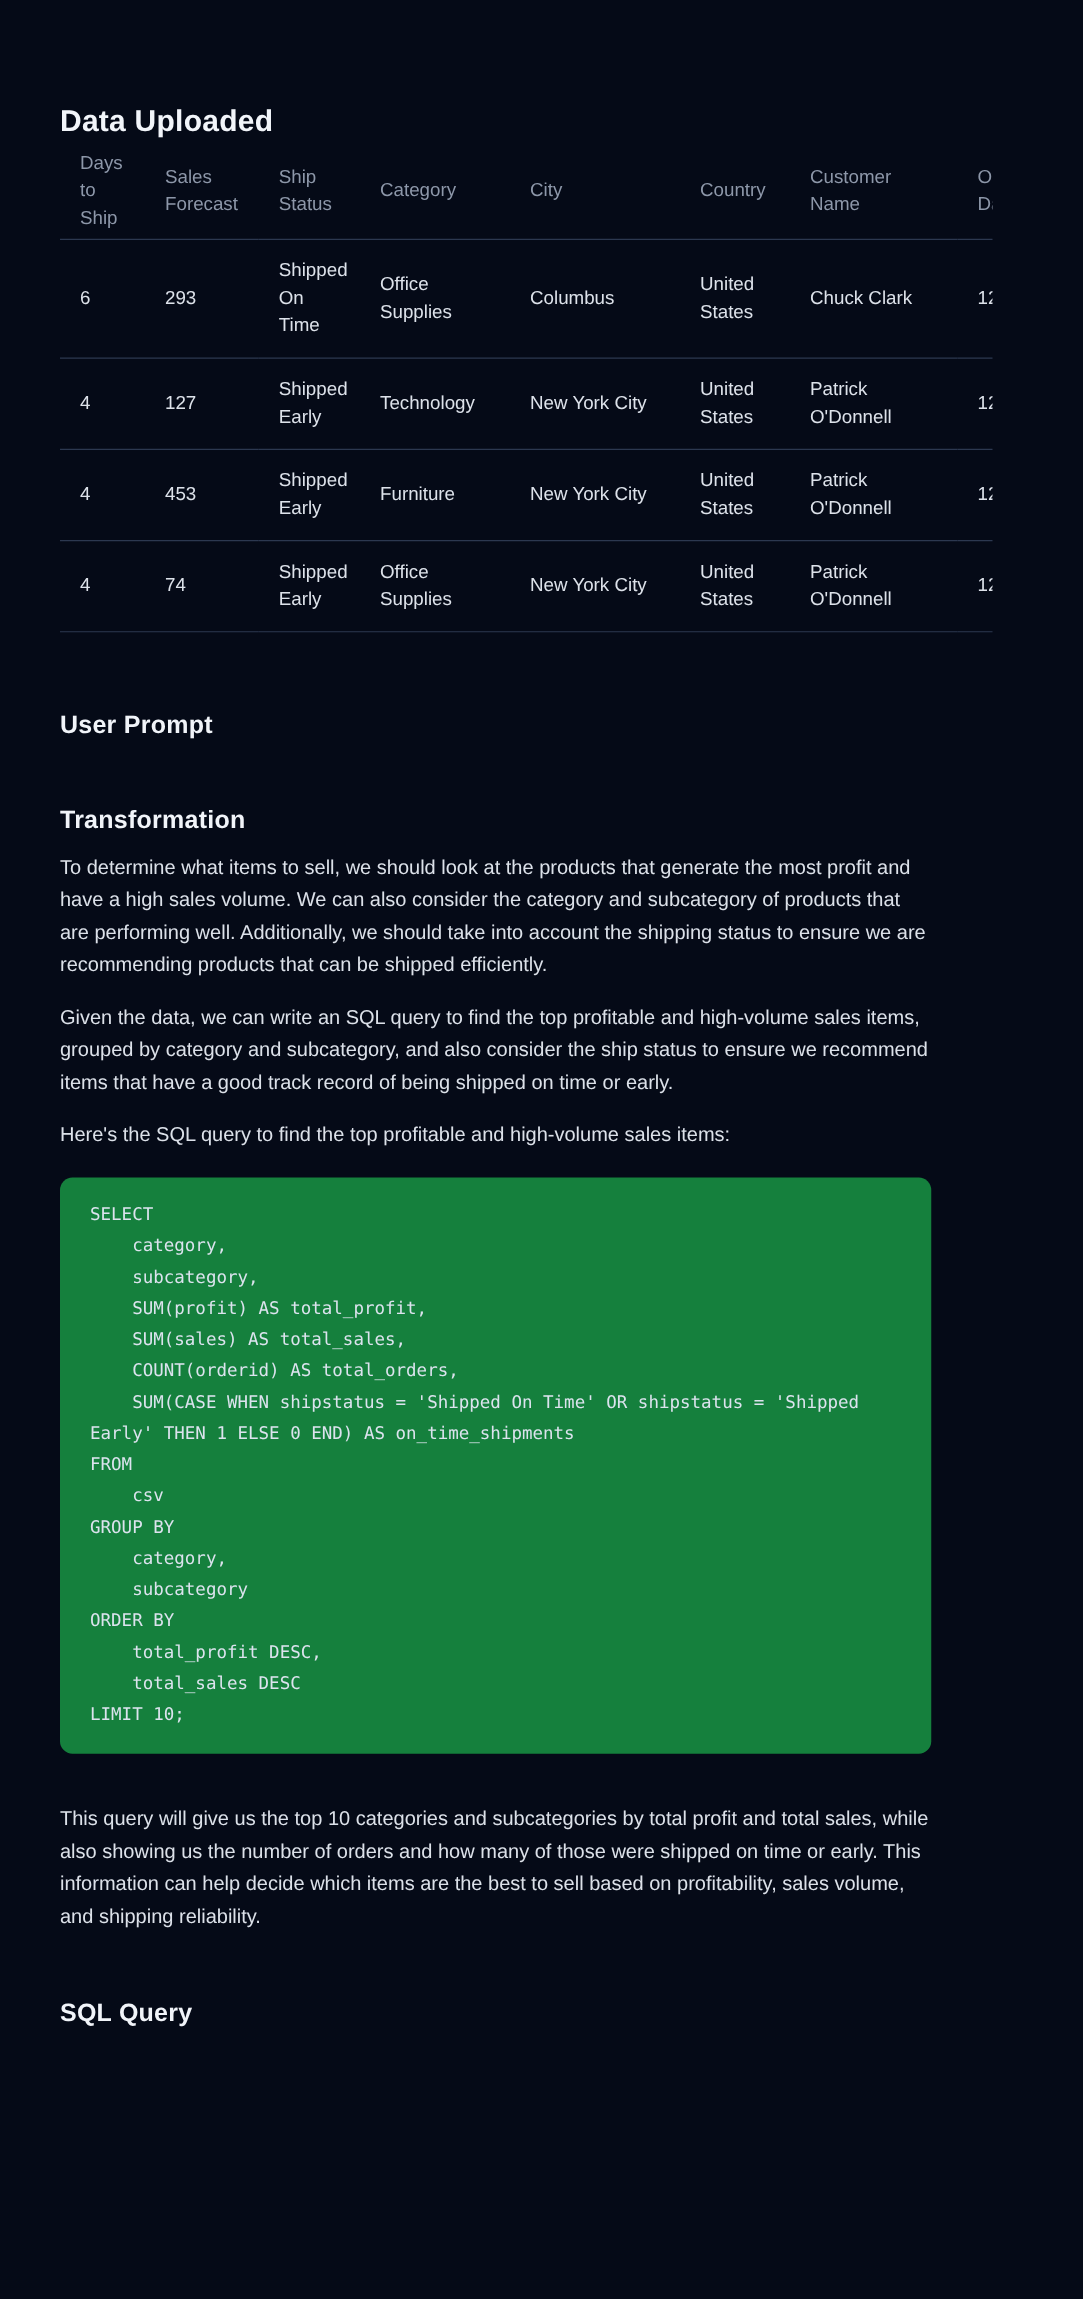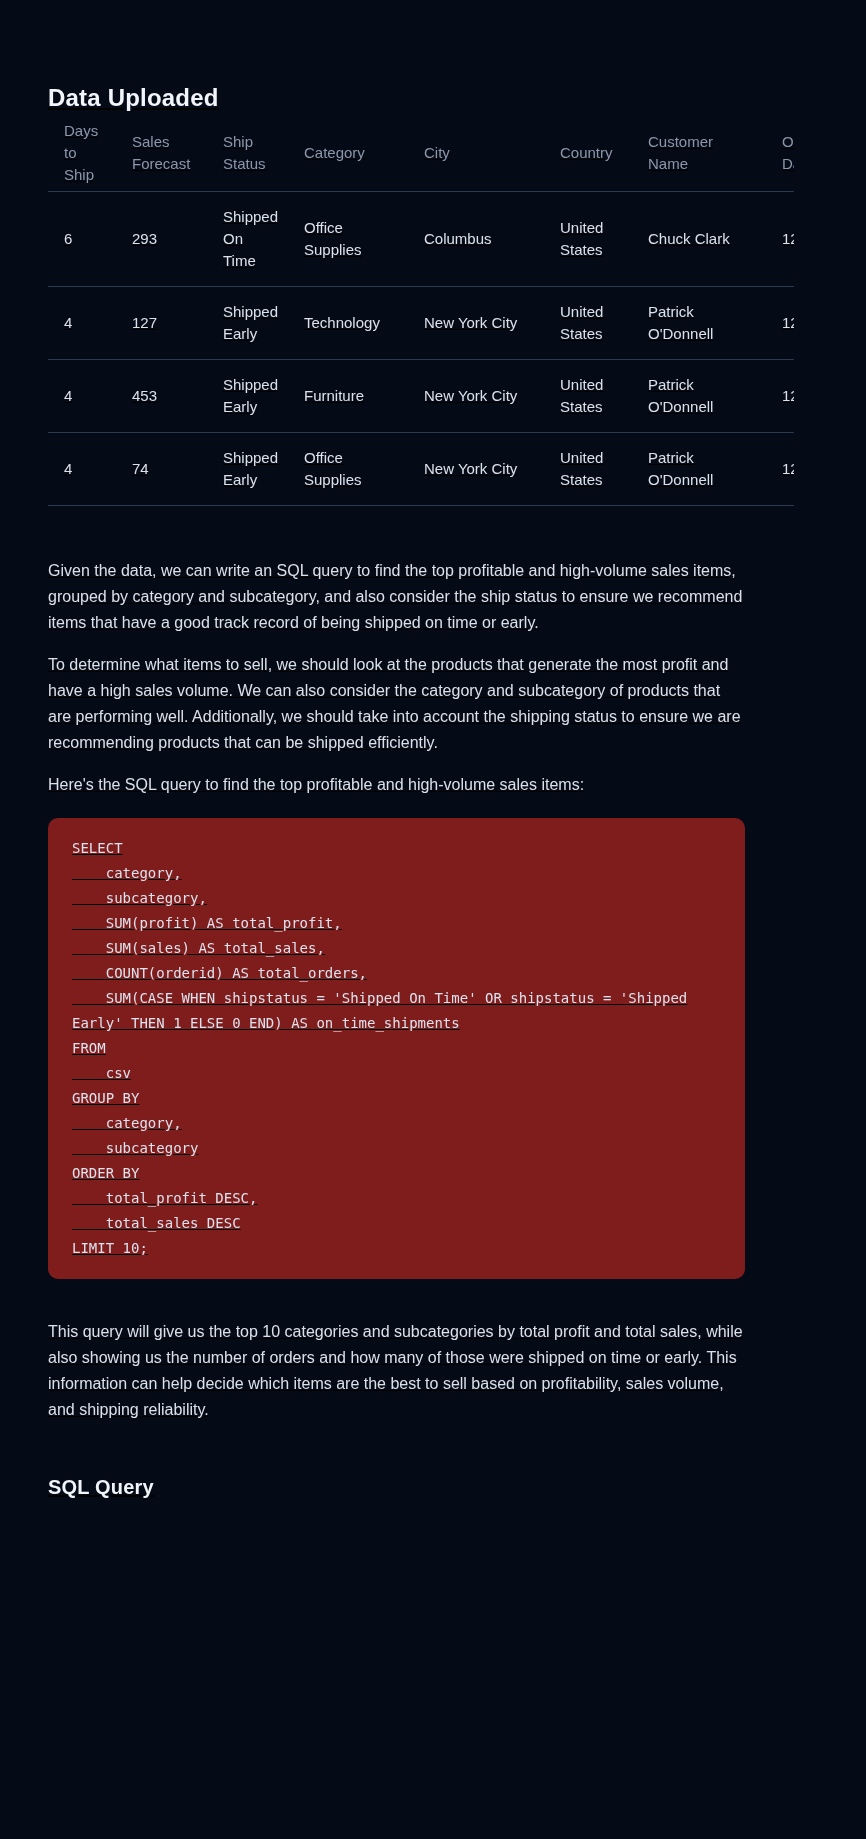--- a/index.html
+++ b/index.html
@@ -13,21 +13,20 @@
     overflow: hidden;
     font-family: "Liberation Sans", "DejaVu Sans", sans-serif;
     -webkit-font-smoothing: antialiased;
   }
   .page {
     box-sizing: border-box;
     width: 794px;
     height: 1839px;
     padding: 83px 49px 0 48px;
     overflow: hidden;
-    text-decoration: underline;
   }
   h1.doc-title {
     margin: 0;
     font-size: 24px;
     line-height: 29px;
     font-weight: 700;
     color: #f2f5fa;
     letter-spacing: 0.2px;
   }
   .table-clip {
@@ -75,21 +74,21 @@
   }
   .section p {
     margin: 0 0 16px 0;
     font-size: 16px;
     line-height: 26px;
     color: #dce1e9;
   }
   .section p:last-child { margin-bottom: 0; }
   .section pre.code-block {
     margin: 20px 0 40px 0;
-    background: #7f1d1d;
+    background: #15803d;
     border-radius: 10px;
     padding: 18px 24px;
     font-family: "DejaVu Sans Mono", "Liberation Mono", monospace;
     font-size: 14px;
     line-height: 25px;
     color: #dce3ee;
     white-space: pre;
     overflow: hidden;
   }
 </style>
@@ -162,23 +161,27 @@
               <td>New York City</td>
               <td>United States</td>
               <td>Patrick O'Donnell</td>
               <td>12/30</td>
             </tr>
           </tbody>
       </table>
     </div>
   </section>
   <div id="report-sections">
+      <section class="section first">
+        <h2>User Prompt</h2>
+      </section>
       <section class="section">
+        <h2>Transformation</h2>
+        <p>To determine what items to sell, we should look at the products that generate the most profit and have a high sales volume. We can also consider the category and subcategory of products that are performing well. Additionally, we should take into account the shipping status to ensure we are recommending products that can be shipped efficiently.</p>
         <p>Given the data, we can write an SQL query to find the top profitable and high-volume sales items, grouped by category and subcategory, and also consider the ship status to ensure we recommend items that have a good track record of being shipped on time or early.</p>
-        <p>To determine what items to sell, we should look at the products that generate the most profit and have a high sales volume. We can also consider the category and subcategory of products that are performing well. Additionally, we should take into account the shipping status to ensure we are recommending products that can be shipped efficiently.</p>
         <p>Here's the SQL query to find the top profitable and high-volume sales items:</p>
         <pre class="code-block">SELECT
     category,
     subcategory,
     SUM(profit) AS total_profit,
     SUM(sales) AS total_sales,
     COUNT(orderid) AS total_orders,
     SUM(CASE WHEN shipstatus = 'Shipped On Time' OR shipstatus = 'Shipped
 Early' THEN 1 ELSE 0 END) AS on_time_shipments
 FROM

